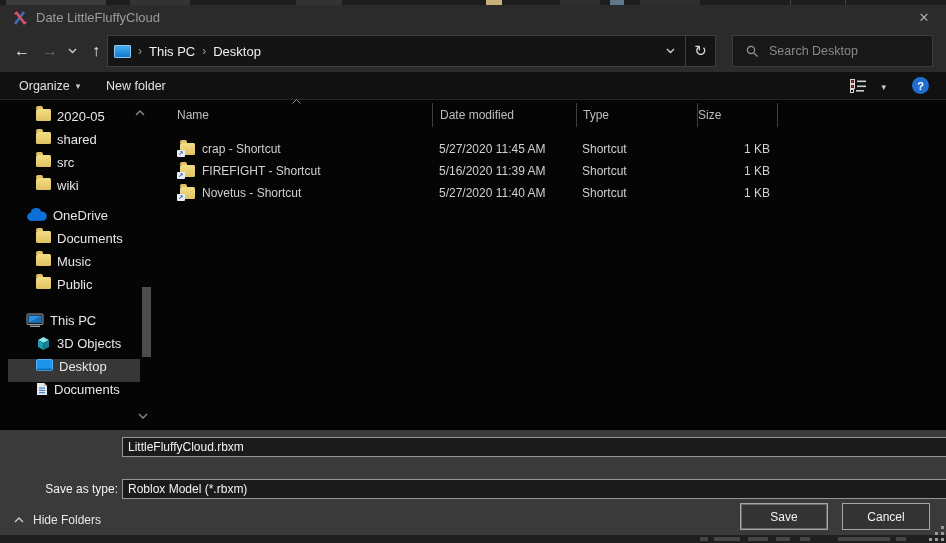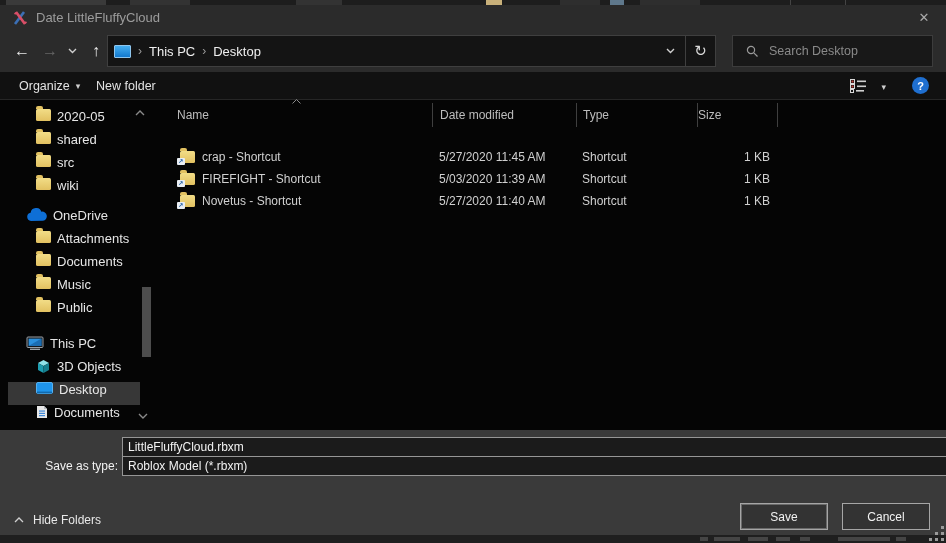--- a/index.html
+++ b/index.html
@@ -78,21 +78,21 @@
   #side-scroll-up { position:absolute; left:135px; top:10px; }
   #side-scroll-down { position:absolute; left:138px; top:313px; }
   #side-thumb { position:absolute; left:142px; top:187px; width:9px; height:70px; background:#4d4d4d; }
 
   #filelist { position:absolute; left:160px; top:0; width:786px; height:330px; }
   #lheader { position:relative; height:30px; display:grid;
              grid-template-columns:272px 144px 121px 80px 1fr; align-items:center; }
   #lheader .hcell { color:#bdbdbd; font-size:12px; height:24px; display:flex; align-items:center; }
   #lheader .hcell.b { border-left:1px solid #3f3f3f; }
   #sort-caret { position:absolute; left:132px; top:-1px; }
-  .rows { margin-top:16px; }
+  .rows { margin-top:8px; }
   .lrow { display:grid; grid-template-columns:272px 144px 121px 80px 1fr;
           height:22px; align-items:center; color:#d0d0d0; font-size:12px; }
   .cell-name { display:flex; align-items:center; gap:7px; padding-left:20px; }
   .cell-date { padding-left:7px; } .cell-type { padding-left:6px; }
   .cell-size { text-align:right; padding-right:7px; }
 
   
   .svgic { flex:none; display:block; }
 
   
@@ -190,21 +190,21 @@
     </svg>
     <input placeholder="Search Desktop" style="">
   </div>
 </div>
 
 <div class="abs" id="toolbar">
   <div class="tbtn" style="left:19px;">
     <span>Organize</span>
     <span class="caret">▾</span>
   </div>
-  <div class="tbtn" style="left:96px;">
+  <div class="tbtn" style="left:106px;">
     <span>New folder</span>
   </div>
   <svg class="svgic abs" style="right:78px;top:7px;" width="18" height="14" viewBox="0 0 18 14">
     <g stroke="#d8d8d8" stroke-width="1" fill="none">
       <rect x="0.5" y="0.5" width="4" height="4"></rect>
         <rect x="0.5" y="5.5" width="4" height="4"></rect>
         <rect x="0.5" y="10.5" width="3" height="3"></rect>
     </g>
     <rect x="1.5" y="1.5" width="2" height="2" fill="#c2403a"></rect>
       <rect x="1.5" y="6.5" width="2" height="2" fill="#c2403a"></rect>
@@ -233,24 +233,20 @@
     </div>
     <div class="side-item pad2">
       <span class="icf"></span>
       <span>wiki</span>
     </div>
     <div class="side-item pad1 gap7">
       <svg class="svgic" width="21" height="14" viewBox="0 0 21 14">
         <path d="M5 13 a4.2 4.2 0 0 1 -0.4 -8.3 a5.6 5.6 0 0 1 10.8 -1 a4.6 4.6 0 0 1 1.6 9.1 z" fill="#0e6fd6"></path>
       </svg>
       <span>OneDrive</span>
-    </div>
-    <div class="side-item pad2">
-      <span class="icf"></span>
-      <span>Attachments</span>
     </div>
     <div class="side-item pad2">
       <span class="icf"></span>
       <span>Documents</span>
     </div>
     <div class="side-item pad2">
       <span class="icf"></span>
       <span>Music</span>
     </div>
     <div class="side-item pad2">
@@ -326,21 +322,21 @@
         <div class="cell-size">1 KB</div>
         <div></div>
       </div>
       <div class="lrow">
         <div class="cell-name">
           <span class="icf">
               <span class="badge">↗</span>
             </span>
           <span>FIREFIGHT - Shortcut</span>
         </div>
-        <div class="cell-date">5/03/2020 11:39 AM</div>
+        <div class="cell-date">5/16/2020 11:39 AM</div>
         <div class="cell-type">Shortcut</div>
         <div class="cell-size">1 KB</div>
         <div></div>
       </div>
       <div class="lrow">
         <div class="cell-name">
           <span class="icf">
               <span class="badge">↗</span>
             </span>
           <span>Novetus - Shortcut</span>
@@ -358,21 +354,21 @@
   <div class="frow" style="top:7px;">
     <div class="fcombo">
       <input value="LittleFluffyCloud.rbxm" style="">
       <span class="cbtn">
         <svg width="9" height="6" viewBox="0 0 9 6">
             <path d="M1 1 L4.5 4.5 L8 1" stroke="#cfcfcf" stroke-width="1.3" fill="none"></path>
           </svg>
       </span>
     </div>
   </div>
-  <div class="frow" style="top:26px;">
+  <div class="frow" style="top:49px;">
     <span class="flabel">Save as type:</span>
     <div class="fcombo">
       <input readonly="" value="Roblox Model (*.rbxm)" style="">
       <span class="cbtn">
         <svg width="9" height="6" viewBox="0 0 9 6">
             <path d="M1 1 L4.5 4.5 L8 1" stroke="#cfcfcf" stroke-width="1.3" fill="none"></path>
           </svg>
       </span>
     </div>
   </div>

